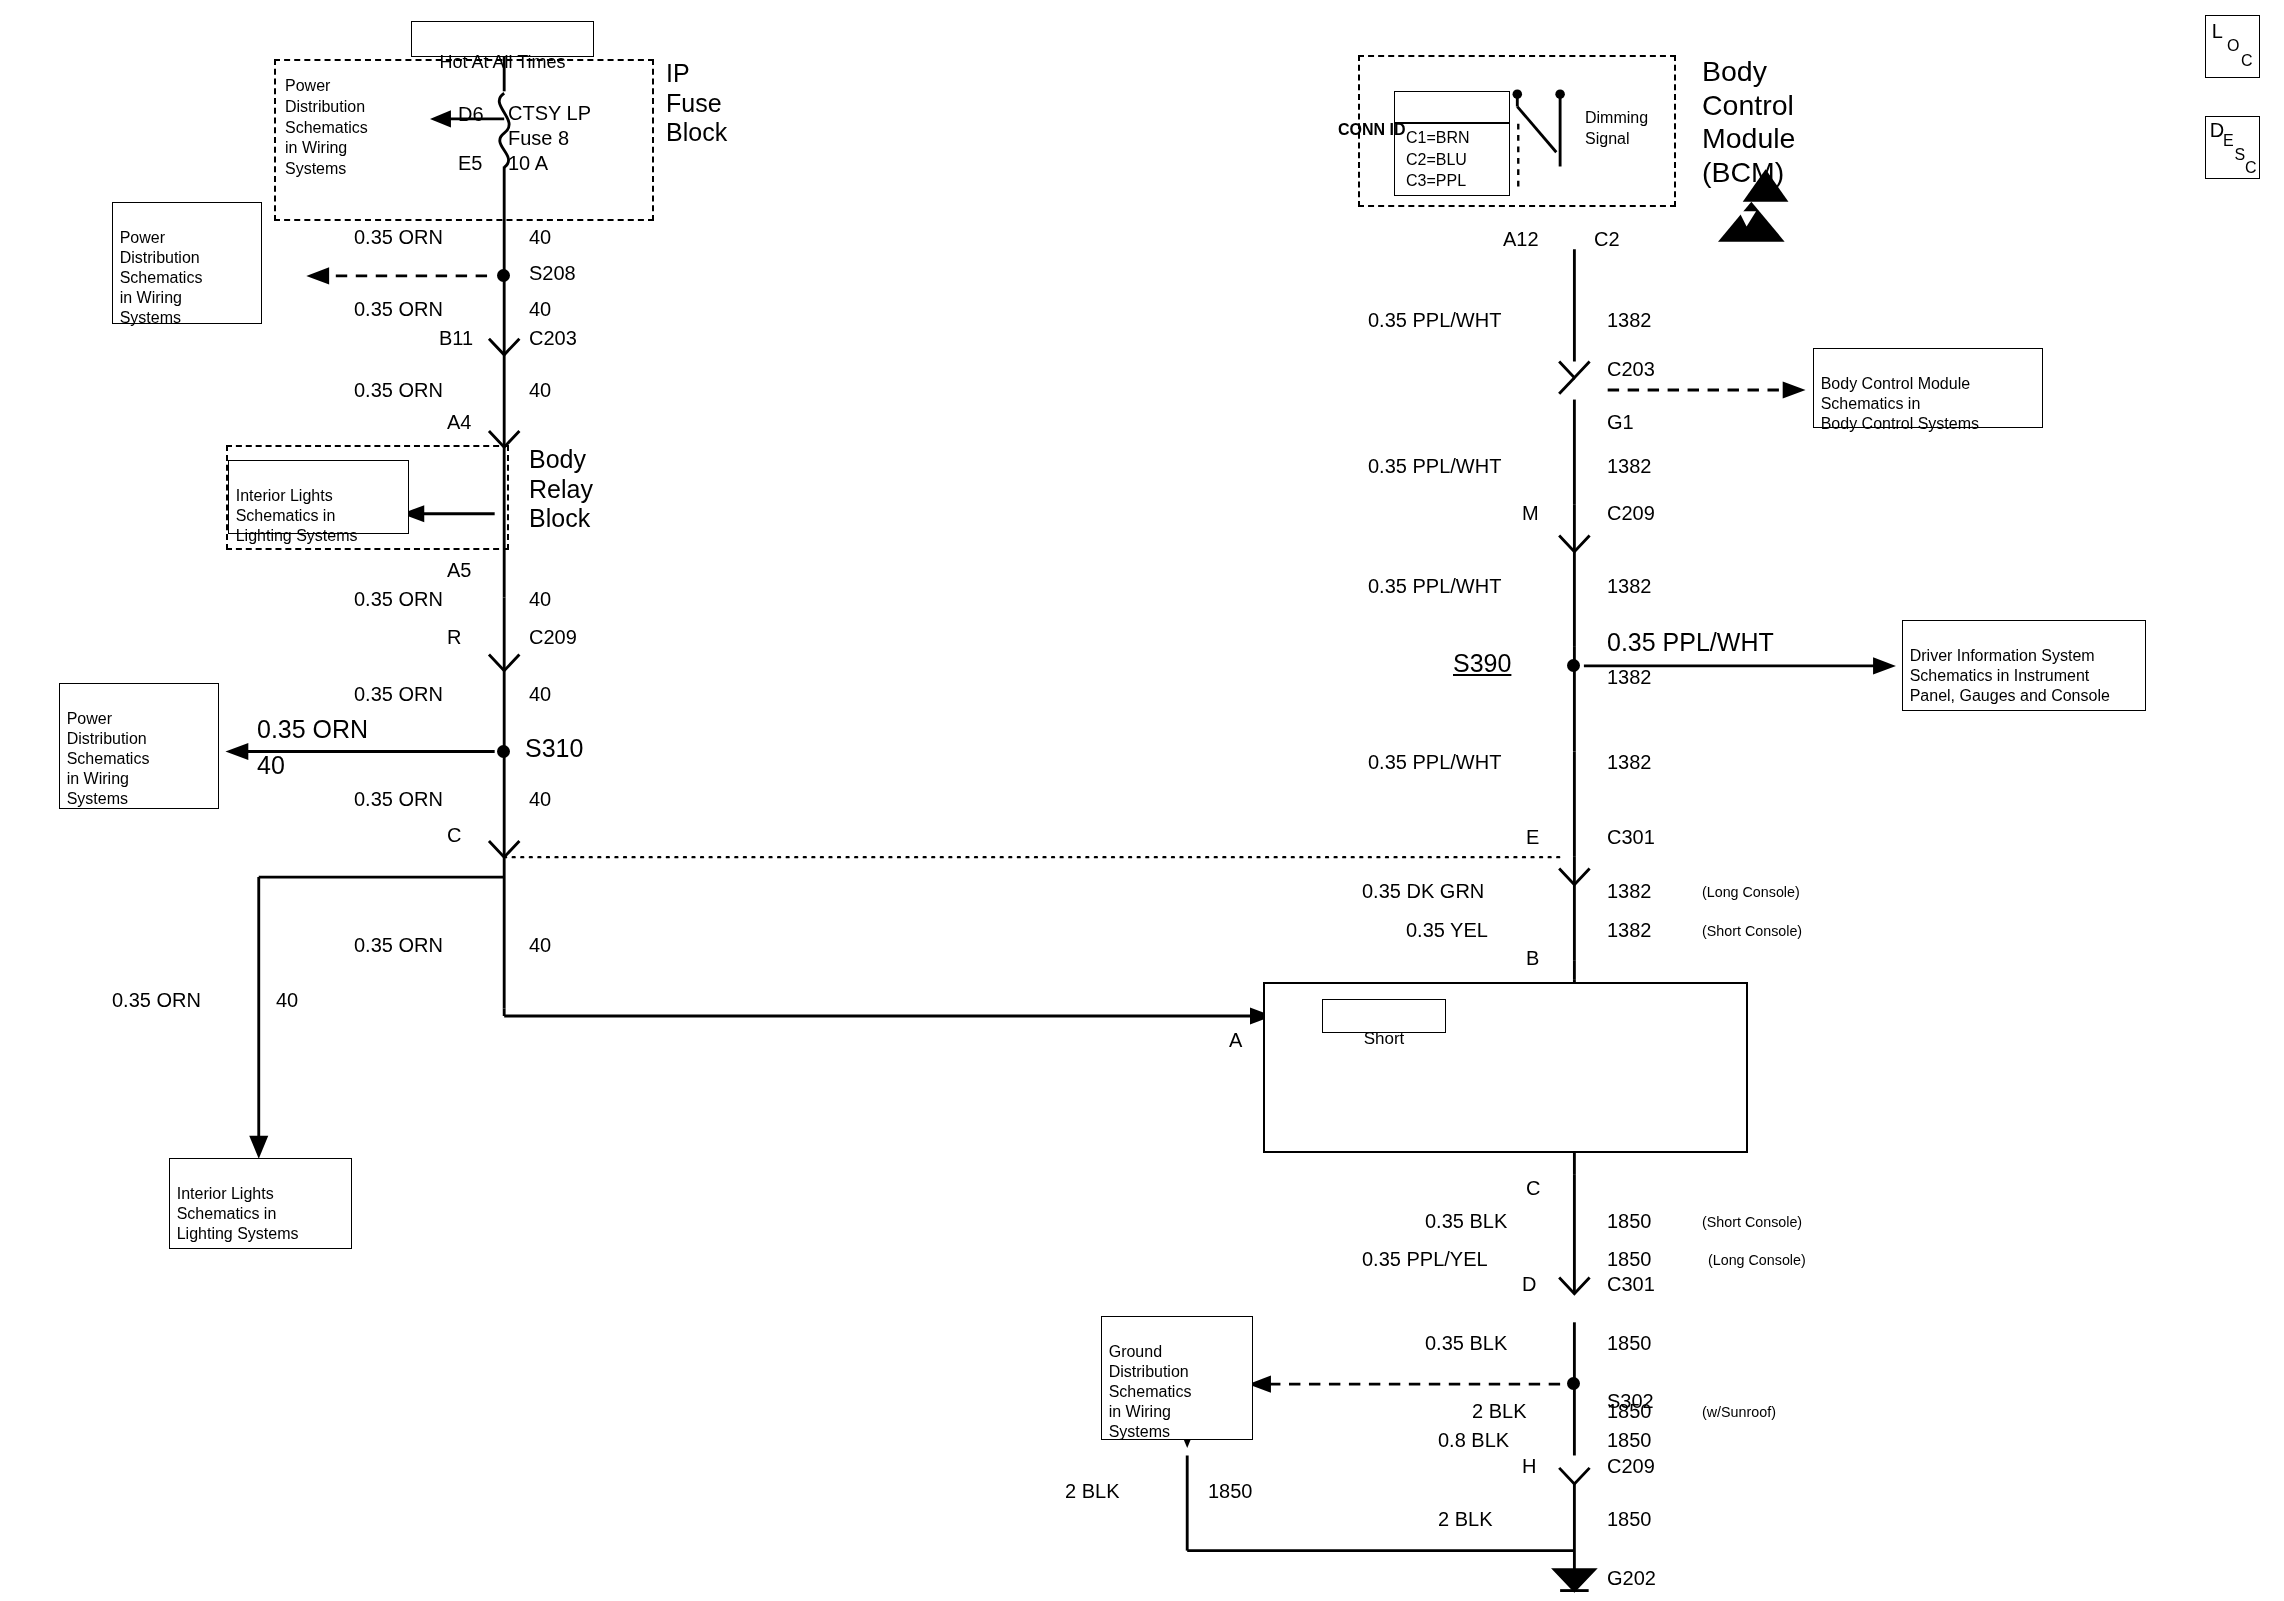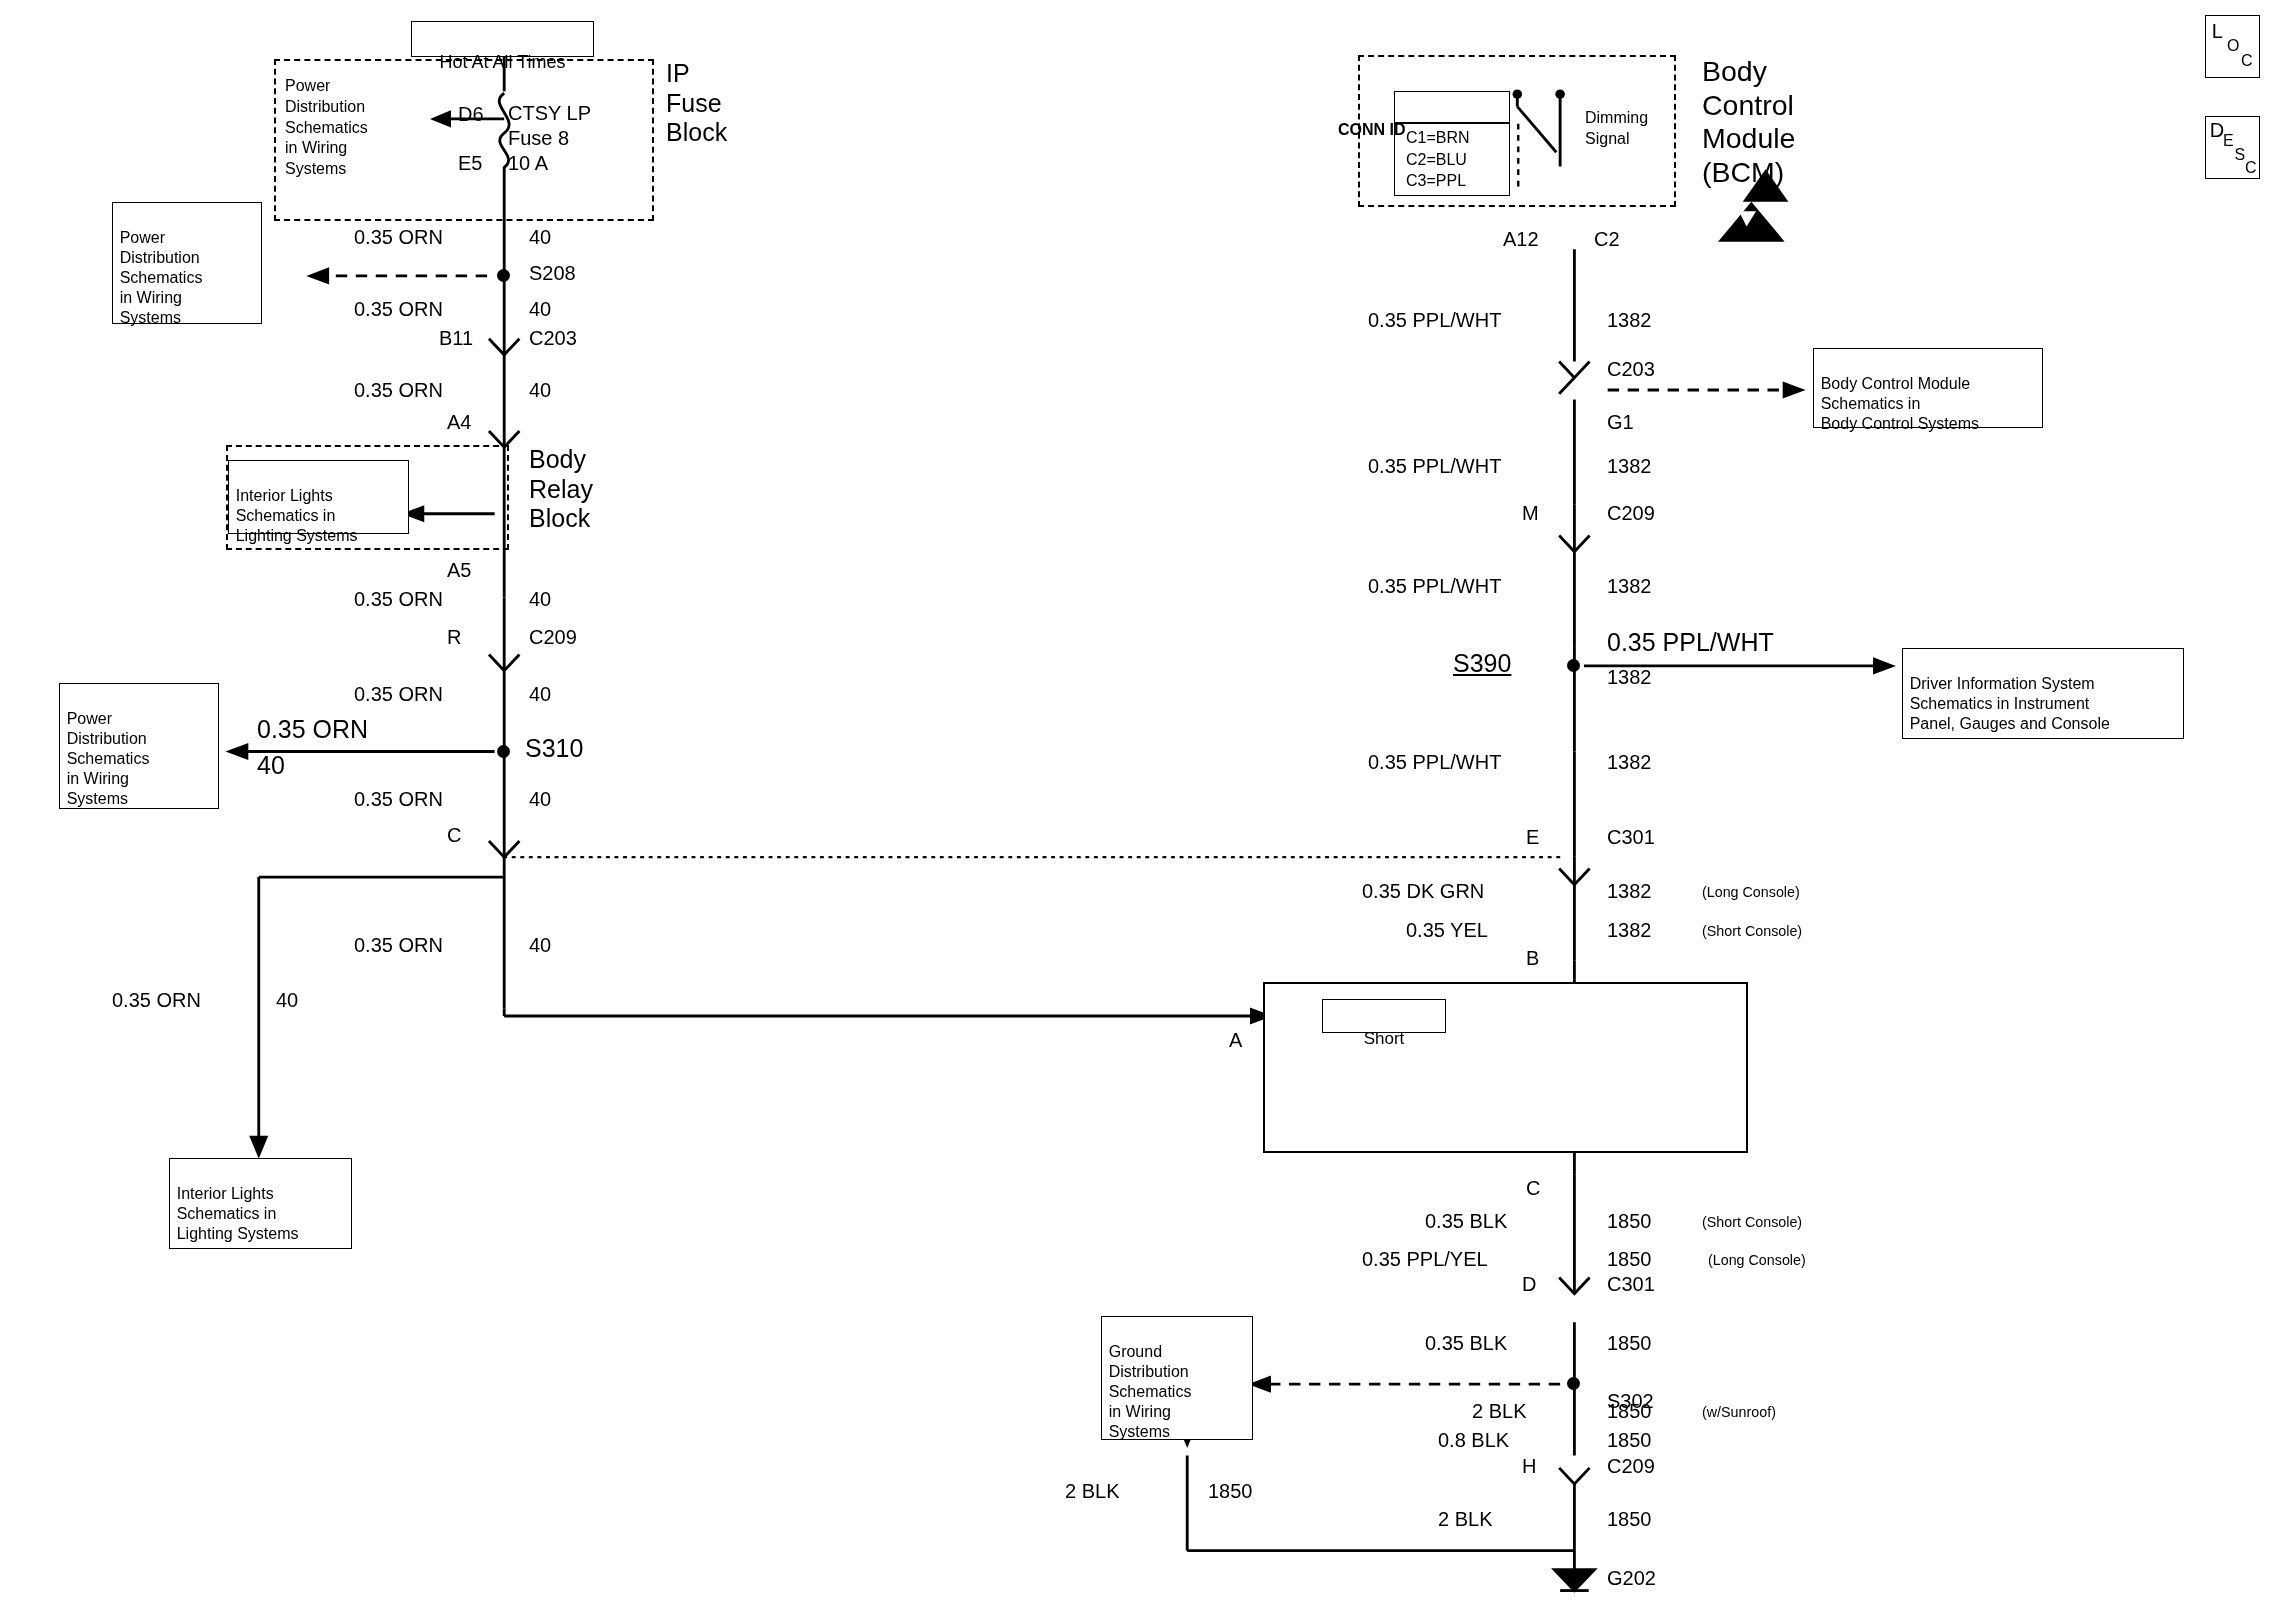--- a/index.html
+++ b/index.html
@@ -472,21 +472,21 @@
   <div class="lbl" style="left:1438px; top:1508px;"><span>2 BLK</span></div>
   <div class="lbl" style="left:1607px; top:1508px;"><span>1850</span></div>
 
   <div class="lbl" style="left:1607px; top:1567px;"><span>G202</span></div>
 
   <div class="boxed" style="left:1813px; top:348px; width:230px; height:80px;">
     <span>Body Control Module
 Schematics in
 Body Control Systems</span>
   </div>
-  <div class="boxed" style="left:1902px; top:620px; width:282px; height:91px;margin-top:28px;">
+  <div class="boxed" style="left:1902px; top:620px; width:244px; height:91px;">
     <span>Driver Information System
 Schematics in Instrument
 Panel, Gauges and Console</span>
   </div>
 
   <div class="loc-box" style="left:2205px; top:15px; width:55px; height:63px;">
     <span class="lbl" style="left:5.7px; top:3.8px;">L</span>
     <span class="lbl sm" style="left:21px; top:21px;">O</span>
     <span class="lbl sm" style="left:35px; top:36px;">C</span>
   </div>

